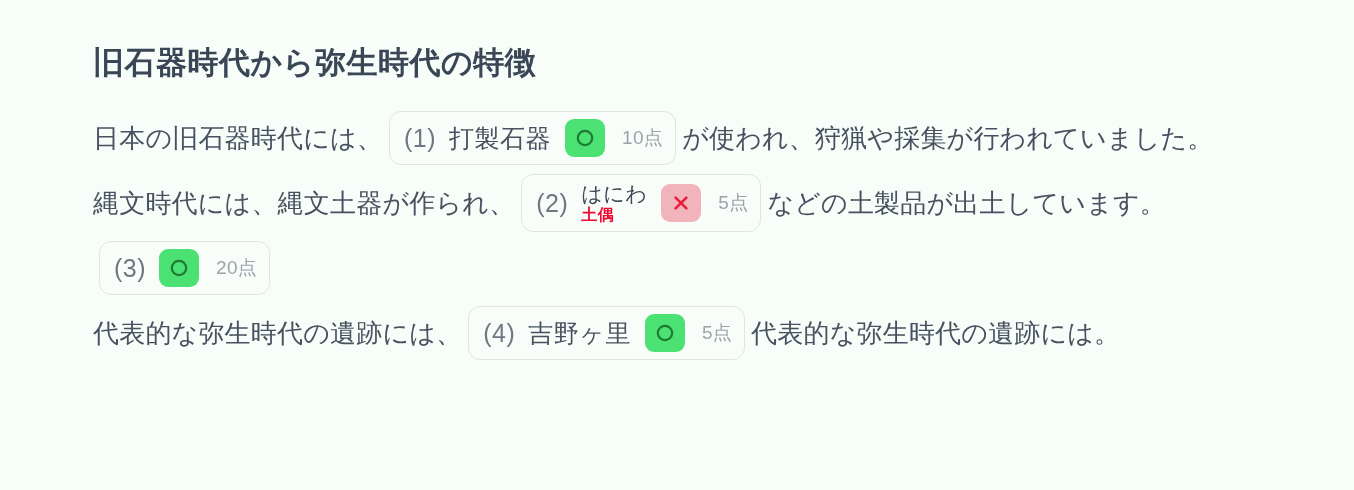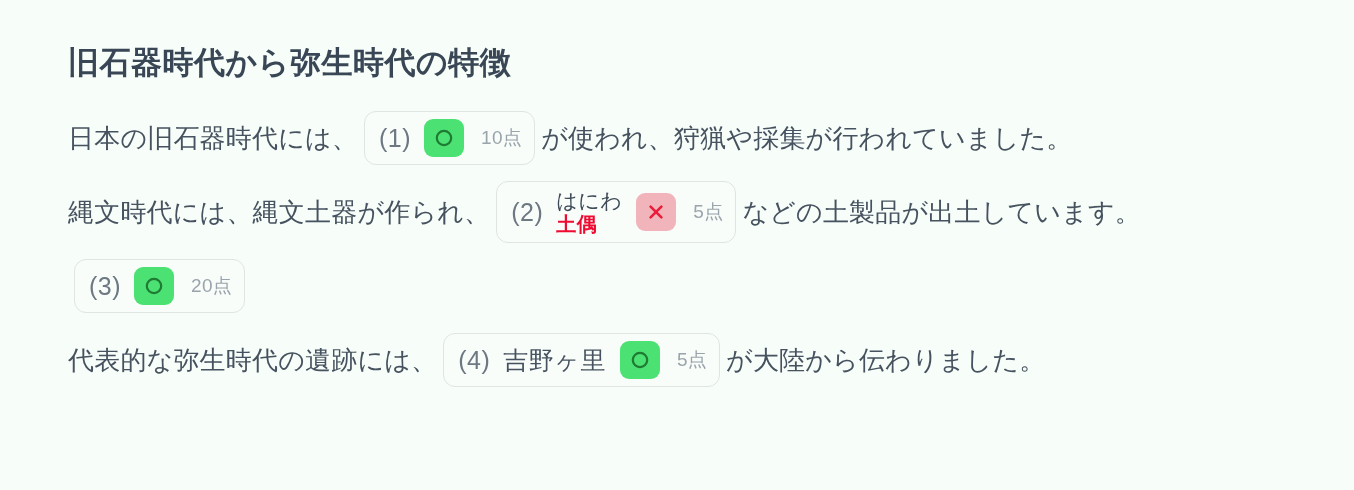--- a/index.html
+++ b/index.html
@@ -8,35 +8,35 @@
   }
   body {
     width: 1354px;
     height: 490px;
     background: #f7fdf8;
     font-family: "Liberation Sans", "DejaVu Sans", sans-serif;
     color: #3a4756;
     overflow: hidden;
   }
   .page {
-    padding: 44px 0 0 68px;
+    padding: 44px 0 0 93px;
     box-sizing: border-box;
   }
   .page-title {
     font-size: 31px;
     font-weight: bold;
     color: #394655;
     letter-spacing: 0.5px;
     margin: 0 0 26px 0;
     line-height: 1.2;
   }
   .lines {
     display: flex;
     flex-direction: column;
-    gap: 12px;
+    gap: 3px;
   }
   .line {
     display: flex;
     align-items: center;
     font-size: 26px;
     color: #46525f;
     line-height: 1.25;
     min-height: 62px;
     white-space: nowrap;
   }
@@ -71,21 +71,21 @@
     justify-content: center;
     margin-right: 14px;
     line-height: 1.12;
   }
   .chip-answer-user {
     font-size: 21px;
     color: #3f4b58;
     letter-spacing: 0.5px;
   }
   .chip-answer-correct {
-    font-size: 20px;
+    font-size: 16px;
     font-weight: bold;
     color: #ef0a31;
     letter-spacing: 0.5px;
   }
   .mark-badge {
     width: 40px;
     height: 38px;
     border-radius: 9px;
     display: inline-flex;
     align-items: center;
@@ -108,20 +108,21 @@
 <div class="page">
 
   <h1 class="page-title">旧石器時代から弥生時代の特徴</h1>
 
   <div class="lines">
 
     <div class="line">
       <span class="sentence-text">日本の旧石器時代には、</span>
       <span class="chip">
         <span class="chip-index">(1)</span>
+        <span class="chip-answer">打製石器</span>
         <span class="mark-badge correct">
           <svg width="22" height="22" viewBox="0 0 22 22" aria-hidden="true">
             <circle cx="11" cy="11" r="7.2" fill="none" stroke="#1f7a33" stroke-width="2.2"></circle>
           </svg>
         </span>
         <span class="chip-score">10点</span>
       </span>
       <span class="sentence-text">が使われ、狩猟や採集が行われていました。</span>
     </div>
 
@@ -160,17 +161,17 @@
       <span class="chip">
         <span class="chip-index">(4)</span>
         <span class="chip-answer">吉野ヶ里</span>
         <span class="mark-badge correct">
           <svg width="22" height="22" viewBox="0 0 22 22" aria-hidden="true">
             <circle cx="11" cy="11" r="7.2" fill="none" stroke="#1f7a33" stroke-width="2.2"></circle>
           </svg>
         </span>
         <span class="chip-score">5点</span>
       </span>
-      <span class="sentence-text">が大陸から伝わりました。</span>
+      <span class="sentence-text">代表的な弥生時代の遺跡には。</span>
     </div>
 
   </div>
 </div>
 
 </body></html>

